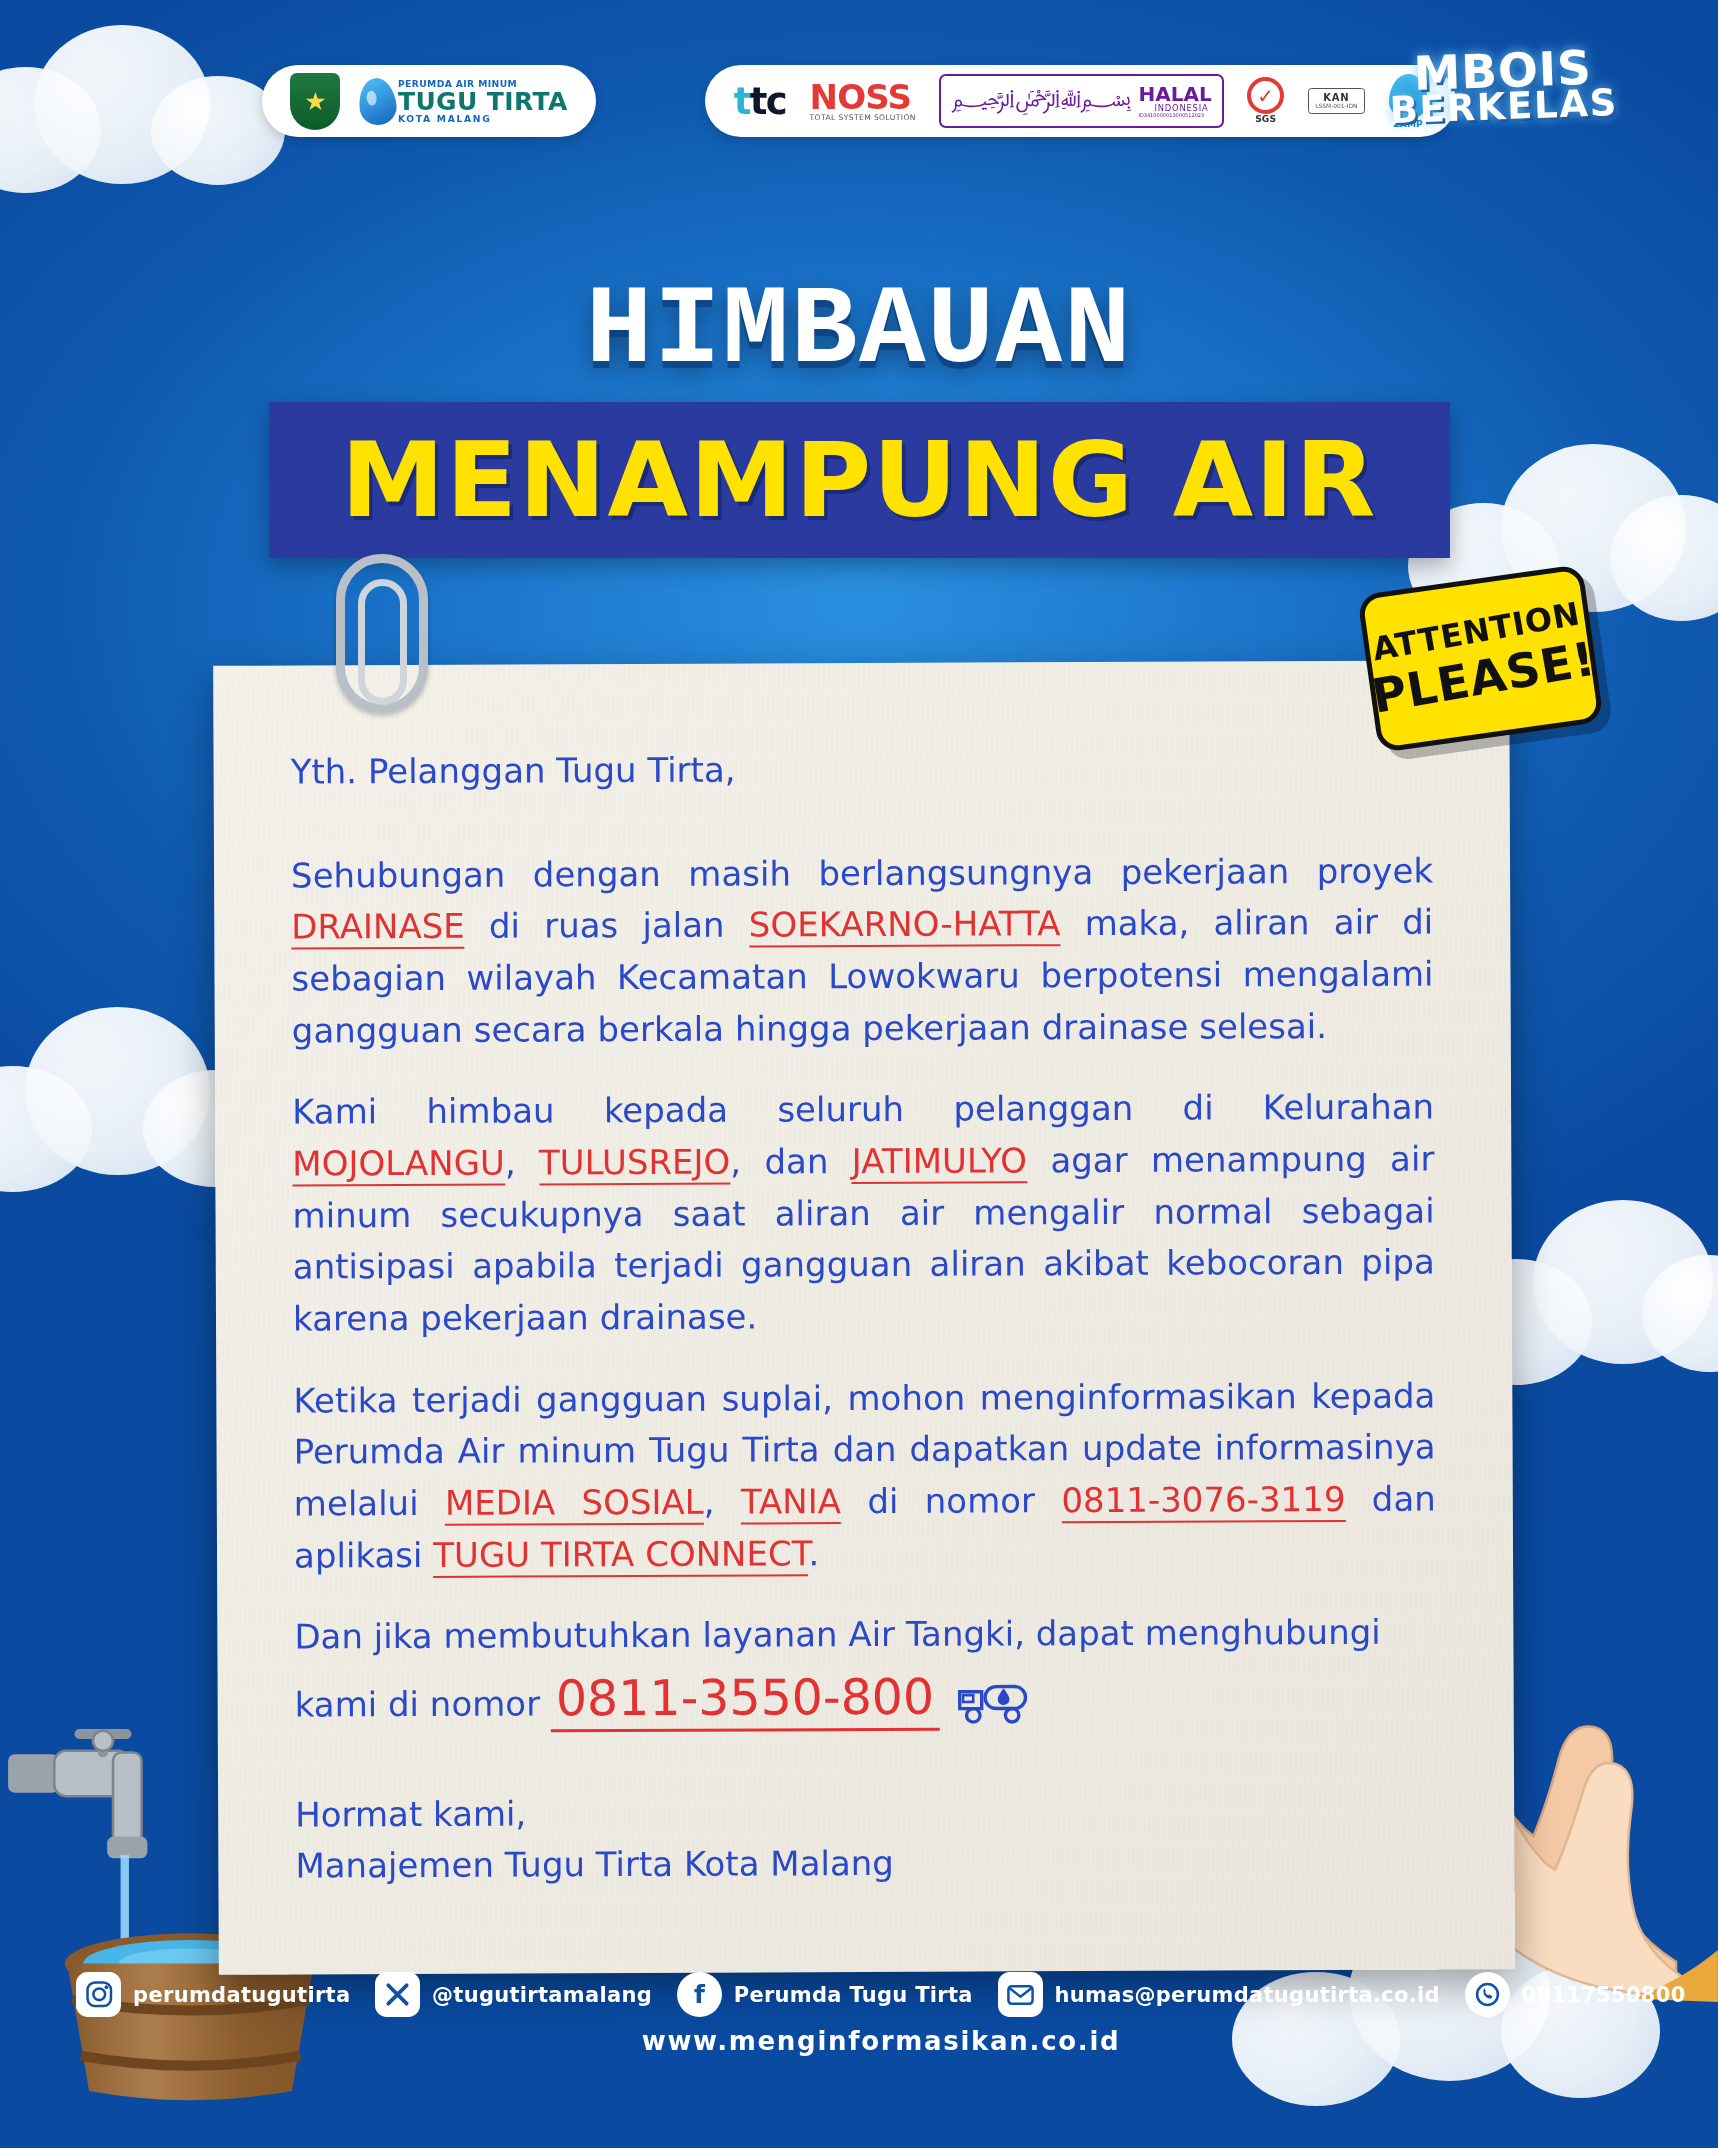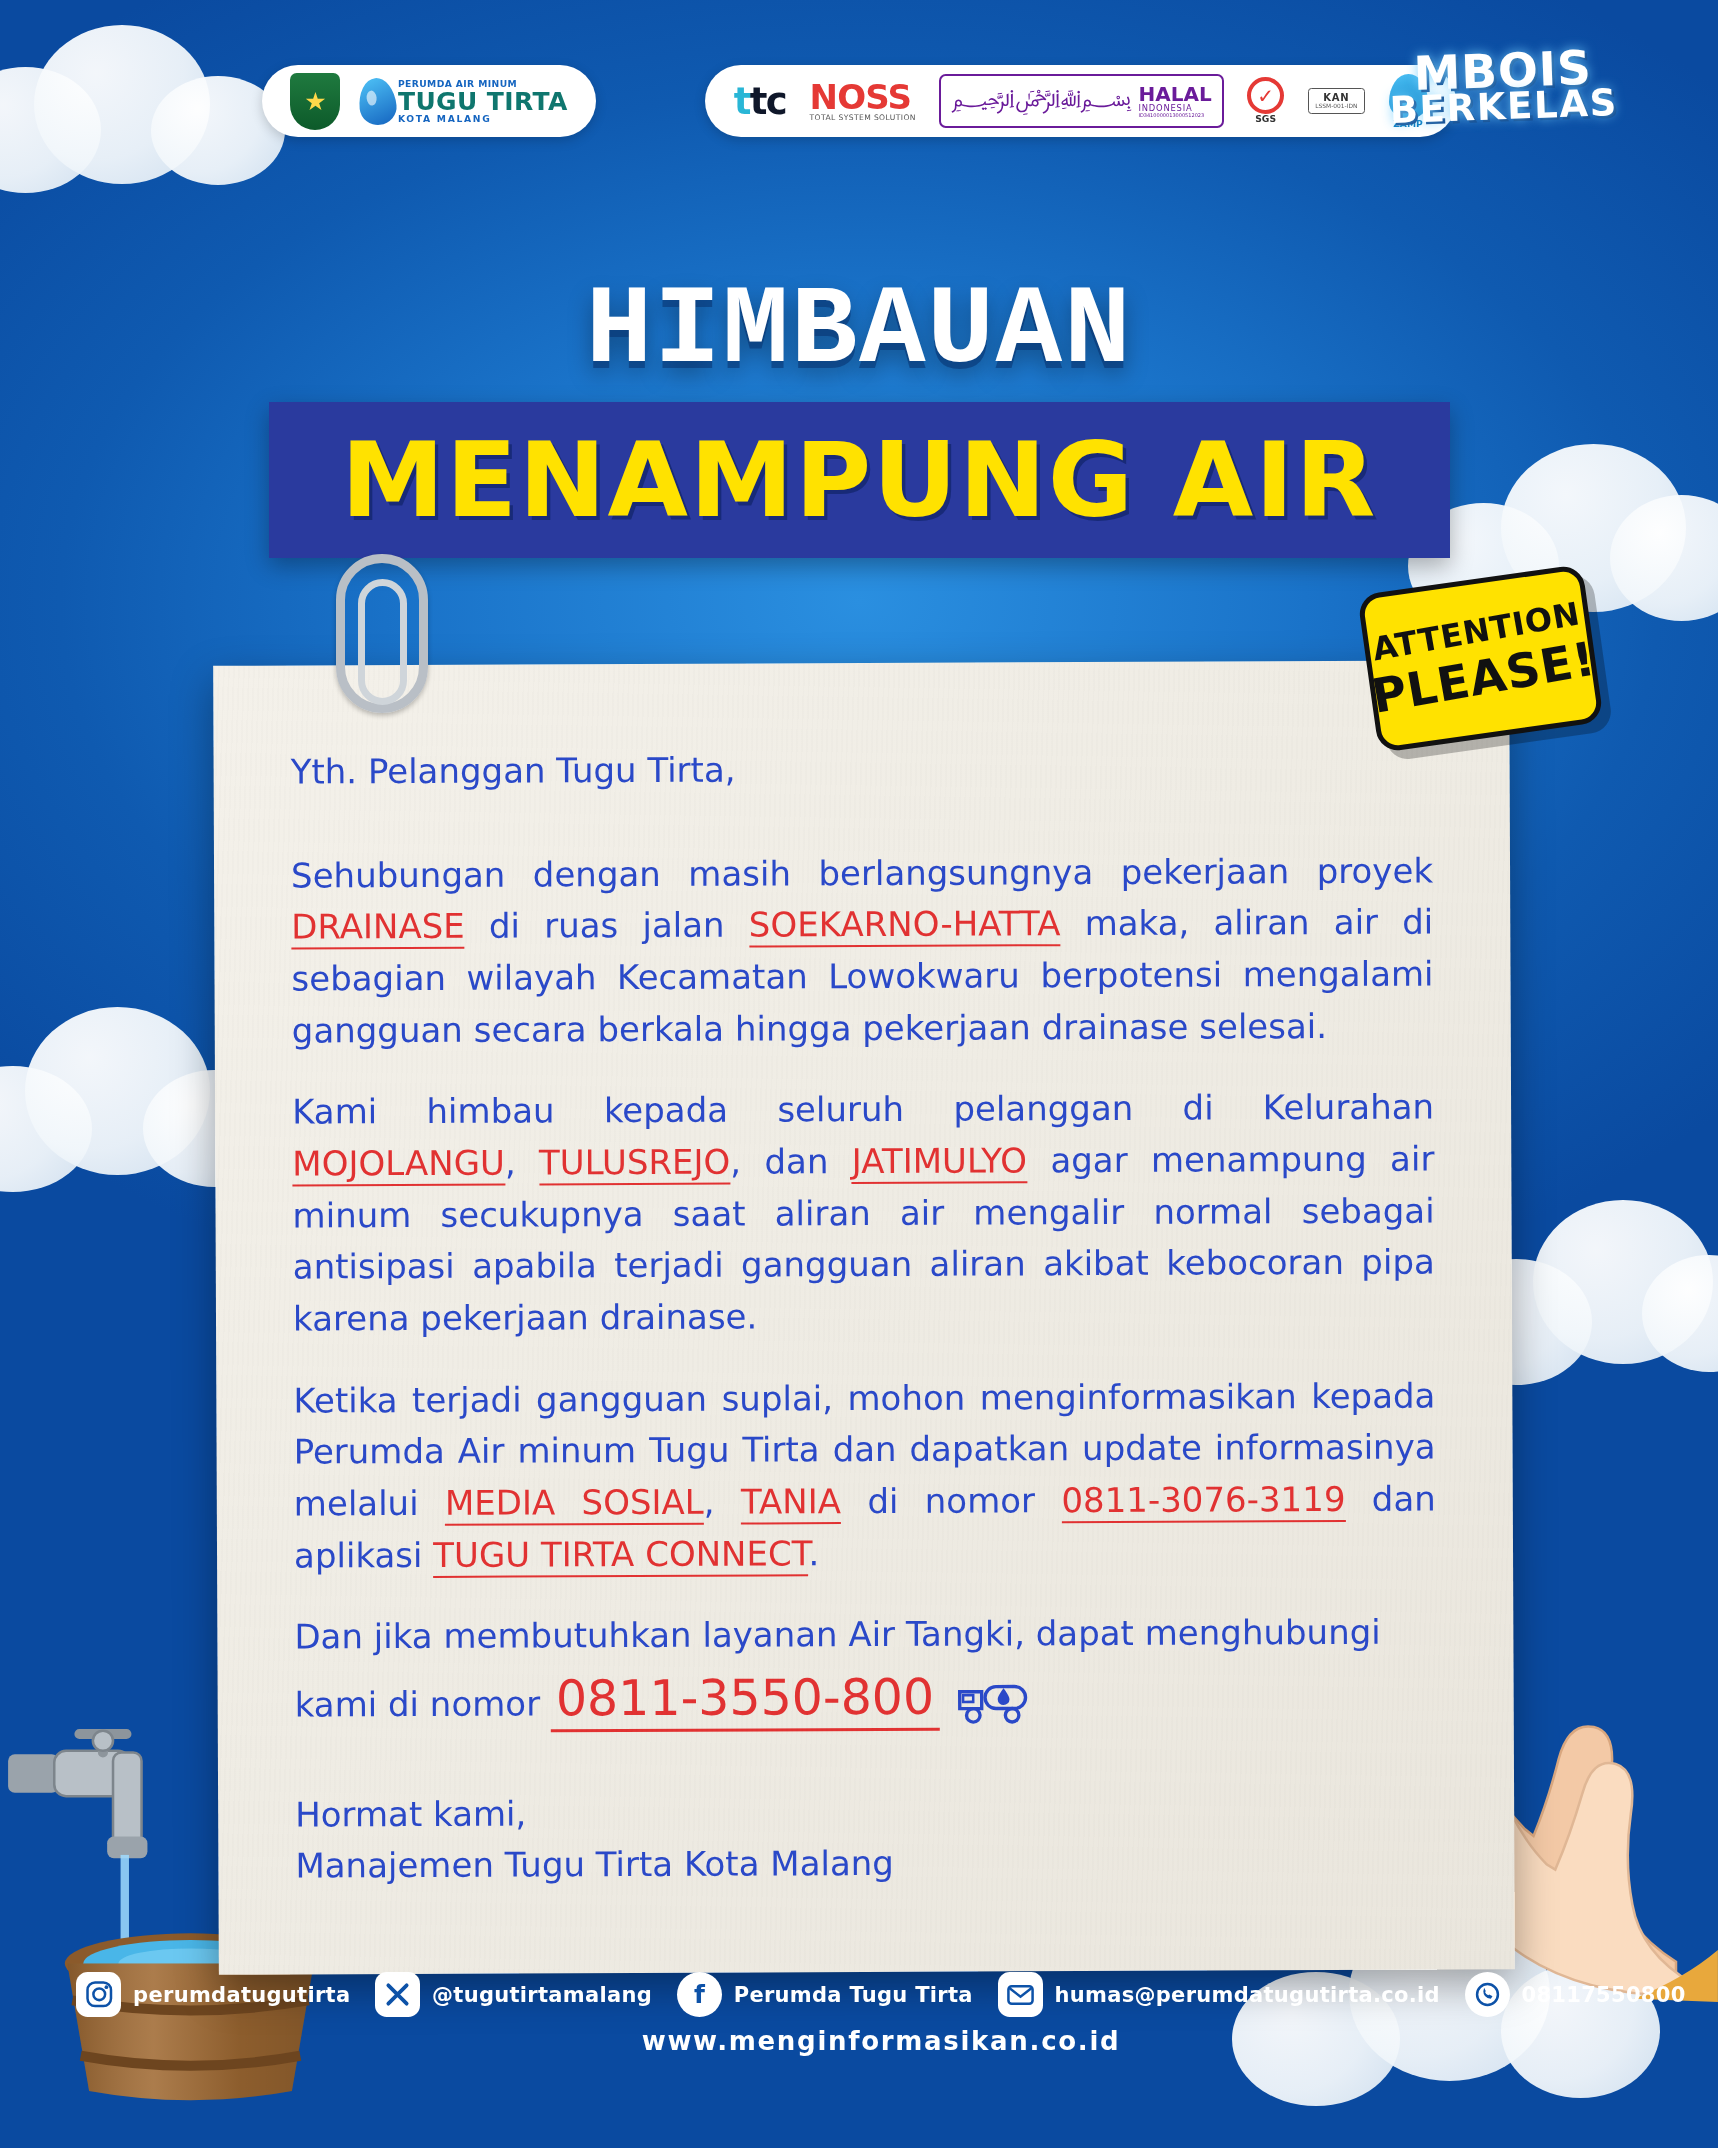--- a/index.html
+++ b/index.html
@@ -69,21 +69,21 @@
   .noss { display:flex; flex-direction:column; line-height:1;}
   .noss .n1 { font-size: 34px; font-weight: 900; color:#e53935; letter-spacing:-0.8px;}
   .noss .n2 { font-size: 7.6px; color:#555; letter-spacing:0.4px;}
   .halal-box {
     border: 2.5px solid #6a1b9a; border-radius: 6.7px;
     padding: 5px 10px; display:flex; align-items:center; gap:6.7px;
   }
   .halal-box .glyph { font-size: 23.5px; color:#6a1b9a; }
   .halal-box .txt { line-height:1; }
   .halal-box .h1 { font-size: 20px; font-weight: 900; color:#6a1b9a; }
-  .halal-box .h2 { font-size: 8.4px; color:#6a1b9a; letter-spacing:0.8px;}
+  .halal-box .h2 { font-size: 8.4px; color:#6a1b9a; letter-spacing:0.8px;margin-left:16px;}
   .halal-box .h3 { font-size: 5px; color:#6a1b9a; }
   .sgs { display:flex; flex-direction:column; align-items:center; line-height:1.1;}
   .sgs .ring { width: 37px; height:37px; border-radius:50%; border:4.2px solid #e53935; position:relative;}
   .sgs .ring::after{content:"✓"; position:absolute; inset:0; display:flex;align-items:center;justify-content:center;color:#e53935;font-size:20px;font-weight:900;}
   .sgs .lbl { font-size: 9.2px; font-weight: 800; color:#333; }
   .kan { border:1.7px solid #555; border-radius:3.4px; padding:3.4px 6.7px; text-align:center; line-height:1.1;}
   .kan .k1{font-size:10px;font-weight:800;color:#333;letter-spacing:0.8px;}
   .kan .k2{font-size:5.9px;color:#555;}
   .zamp { display:flex; flex-direction:column; align-items:center; line-height:1;}
   .zamp .zdrop{

